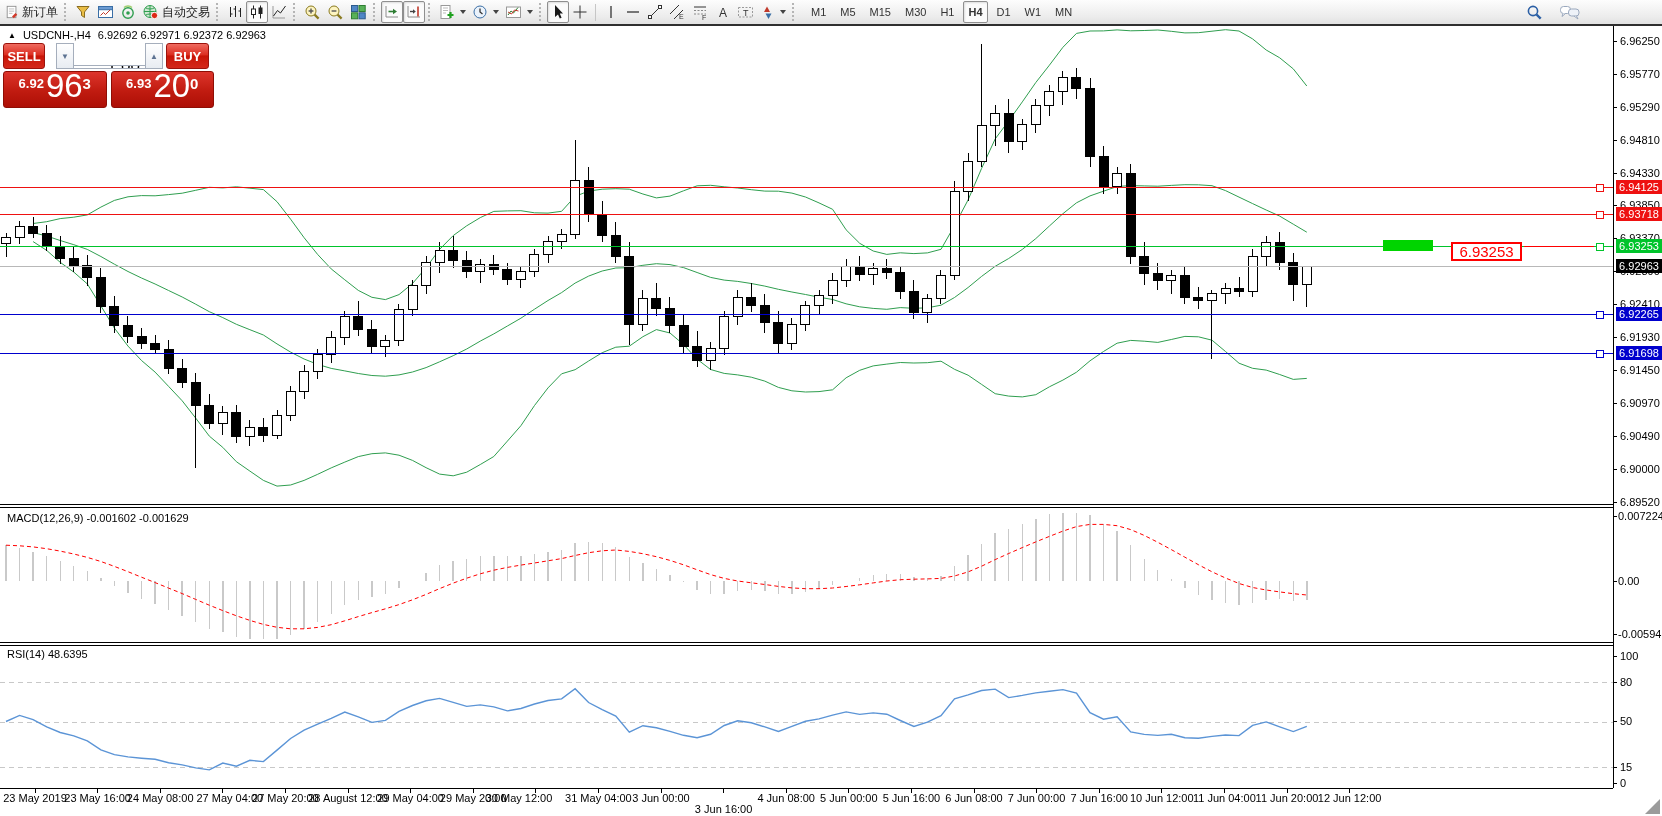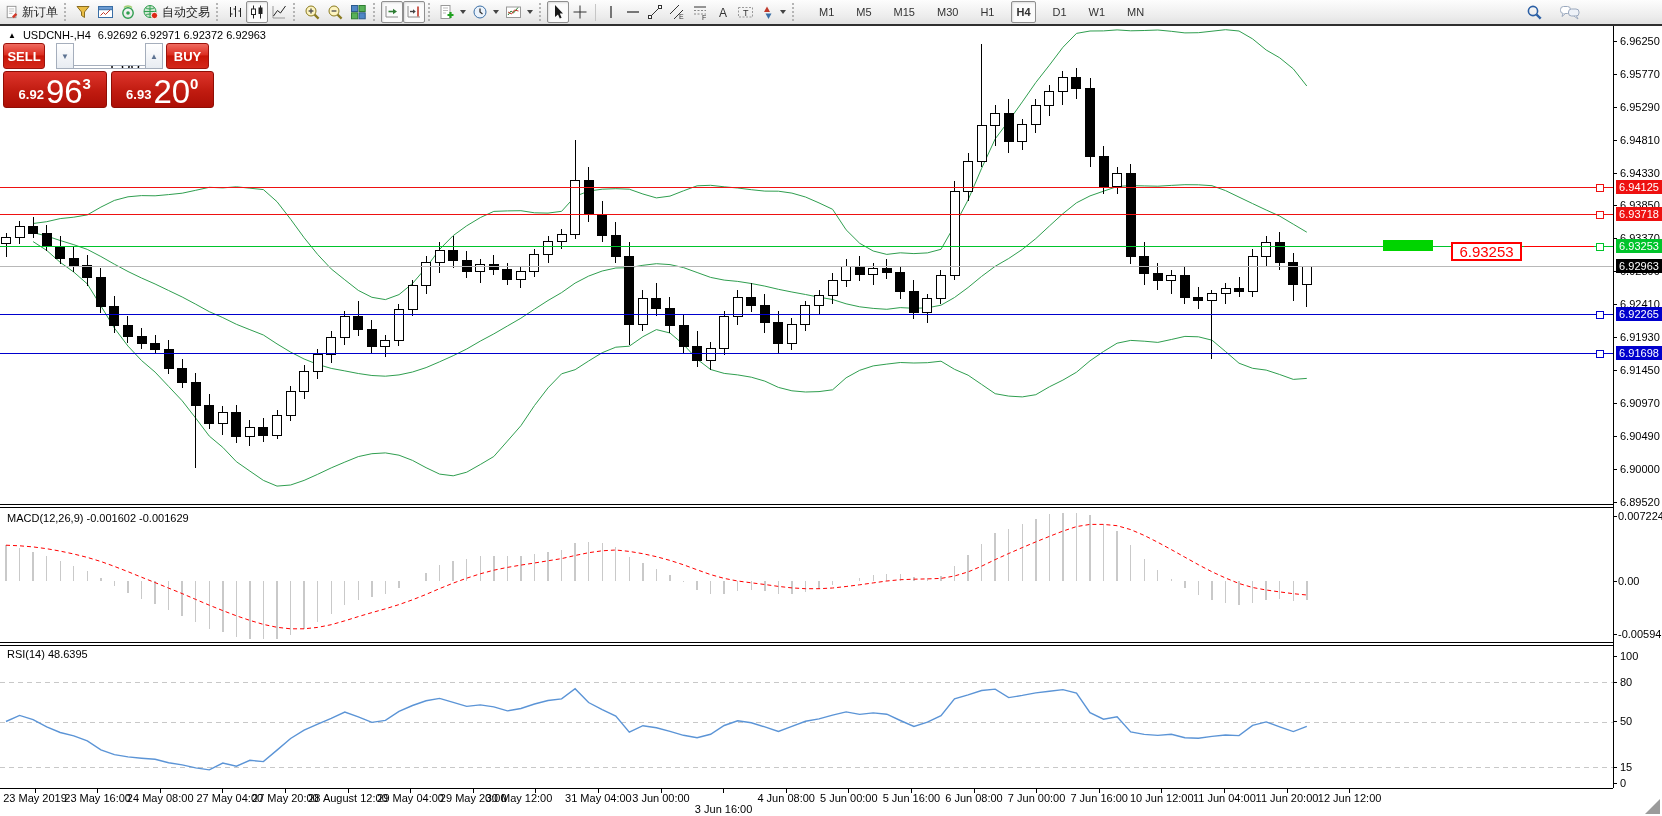--- a/index.html
+++ b/index.html
@@ -37,21 +37,21 @@
     align-items:center; justify-content:center; cursor:pointer; }
   .sellb { width:42px; } .buyb { width:43px; margin-left:3px; }
   .spin { display:flex; margin-left:11px; height:26px; }
   .spin-btn { width:18px; background:linear-gradient(180deg,#fff,#e8ecf2); border:1px solid #a5aebc;
     color:#5d7392; font-size:8px; display:flex; align-items:center; justify-content:center; cursor:pointer; }
   .spin input { width:71px; border:1px solid #a5aebc; border-left:none; border-right:none;
     text-align:right; padding-right:5px; font-size:17px; font-family:"Liberation Sans",sans-serif;margin-top:22px; }
   .tp-tiles { display:flex; gap:4px; margin-top:2px; height:37px; }
   .tile { flex:1; border-radius:3px; border:1px solid #8f0e05;
     background:linear-gradient(180deg,#dd352c,#c01b10 55%,#ad0f06); color:#fff;
-    display:flex; align-items:flex-end; justify-content:center; padding-bottom:0; cursor:pointer; }
+    display:flex; align-items:center; justify-content:center; padding-bottom:8px; cursor:pointer; }
   .tile .sm { font-size:13px; font-weight:bold; margin:0 2px 5px 0; }
   .tile .bg { font-size:33px; line-height:30px; font-weight:400; }
   .tile .sp { font-size:15px; font-weight:bold; align-self:flex-start; margin-top:3px; }
   
   .anno { position:absolute; left:1212px; top:186px; font-size:33px; font-weight:bold;
     color:#00b33c; letter-spacing:2px; text-shadow:2px 2px 0 #14381a; font-family:"Liberation Sans",sans-serif; }
   .anno-tag { position:absolute; left:1451px; top:216px; width:71px; height:19px; border:2px solid #f00;
     background:#fff; color:#f00; font-size:15px; line-height:15px; text-align:center; }
   .scroll-corner { position:absolute; right:2px; bottom:0; width:0; height:0;
     border-left:15px solid transparent; border-bottom:15px solid #9b9b9b; }
@@ -284,21 +284,21 @@
   <button class="tbtn">
       <span>
         <svg width="15" height="16" viewBox="0 0 15 16">
           <path d="M4 8l3-5.5L10 8z" fill="#c0392b"></path>
           <path d="M5.5 9.5l3 5.5 3-5.5z" fill="#3a6ea5"></path>
         </svg>
       </span>
       <span class="caret"></span>
     </button>
   <span class="grip"></span>
-  <span id="tf-group" style="display:flex;gap:12px;margin-left:14px;">
+  <span id="tf-group" style="display:flex;gap:4px;margin-left:6px;">
       <button class="tbtn tf">M1</button>
       <button class="tbtn tf">M5</button>
       <button class="tbtn tf">M15</button>
       <button class="tbtn tf">M30</button>
       <button class="tbtn tf">H1</button>
       <button class="tbtn tf on">H4</button>
       <button class="tbtn tf">D1</button>
       <button class="tbtn tf">W1</button>
       <button class="tbtn tf">MN</button>
     </span>

